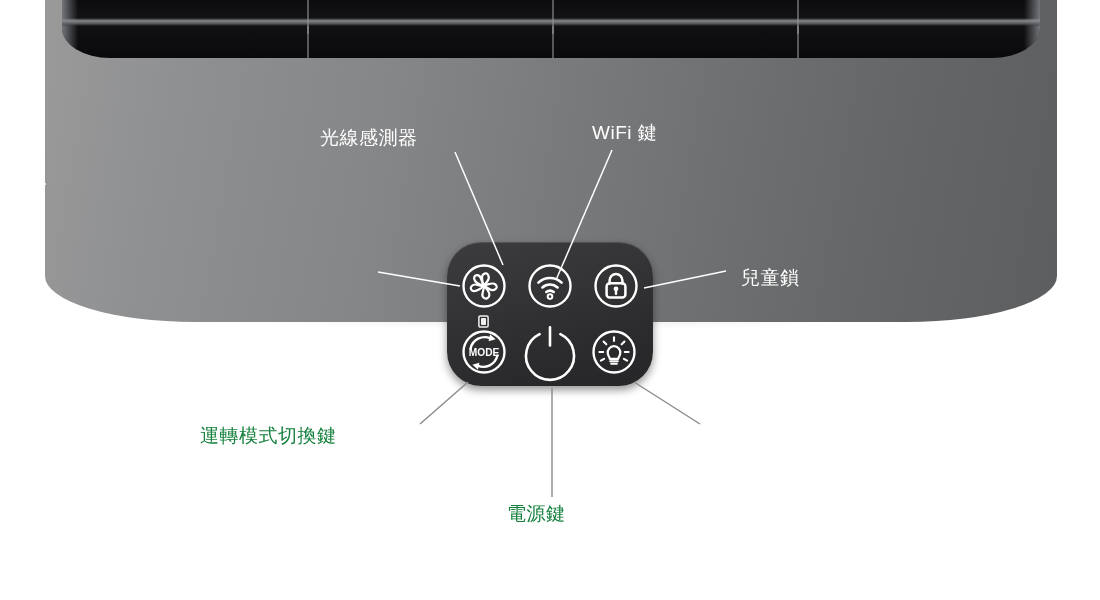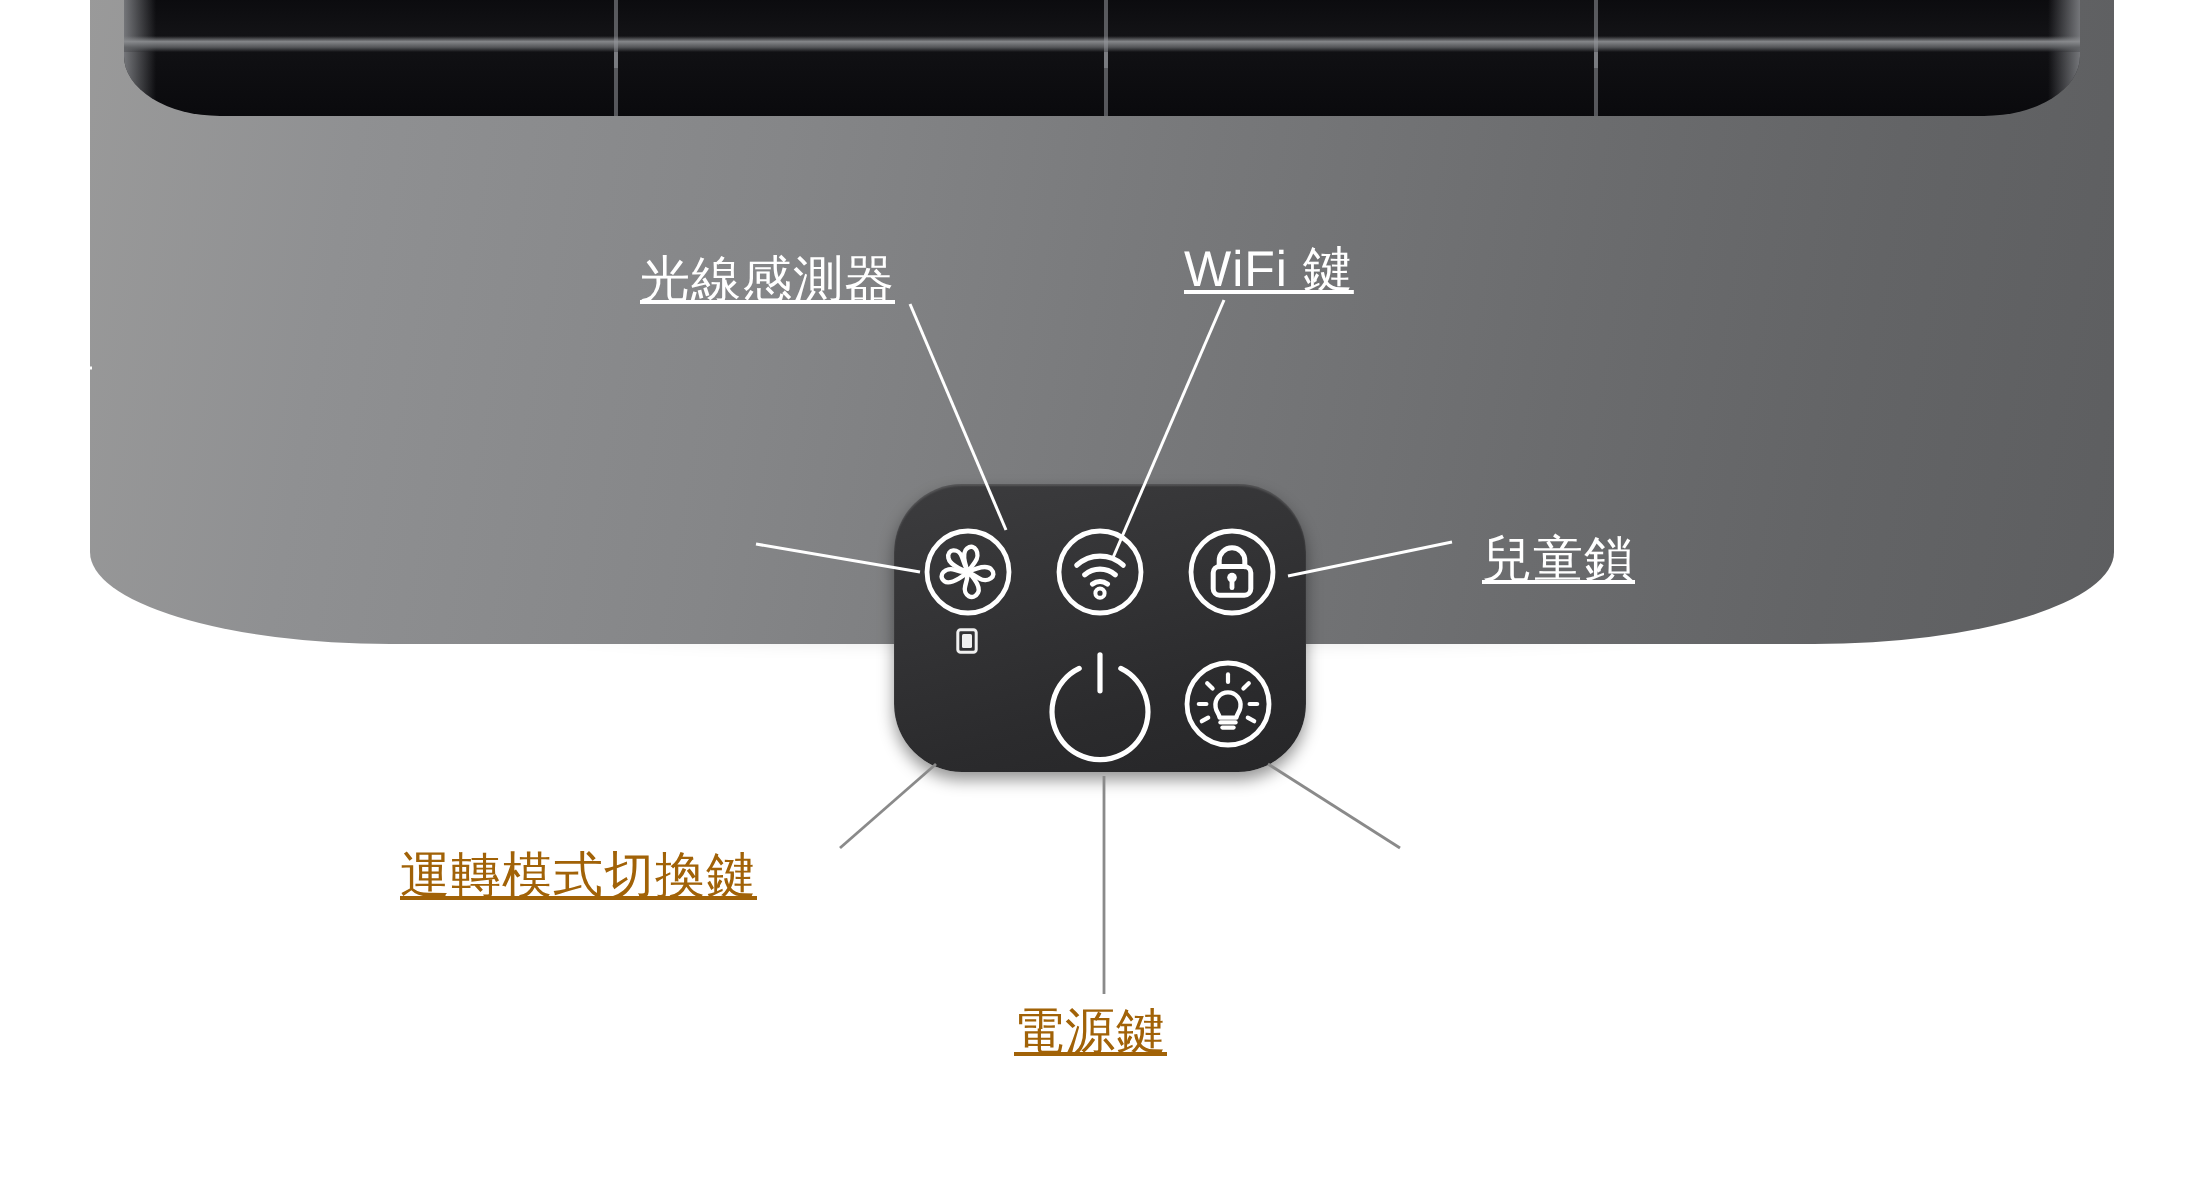--- a/index.html
+++ b/index.html
@@ -74,27 +74,26 @@
   .btn svg { display:block; overflow:visible; }
   .filter-led {
     position:absolute;
     width: 11px; height: 13px;
   }
 
   
   .lbl {
     position:absolute;
     white-space:nowrap;
-    font-size: 25px;
+    font-size: 19px;
     line-height: 1;
     letter-spacing: 0.5px;
-    text-decoration: underline;
   }
   .lbl.white { color:#ffffff; }
-  .lbl.dark  { color:#a16207; }
+  .lbl.dark  { color:#15803d; }
 
   
   .leaders { position:absolute; left:0; top:0; width:1100px; height:600px; pointer-events:none; }
 </style>
 </head>
 <body>
 
 <div id="stage">
 
   <div class="body-wrap">
@@ -154,20 +153,32 @@
     <div class="btn" style="left:141px; top:16px; width:56px; height:56px;">
       <svg width="50" height="50" viewBox="0 0 50 50">
         <circle cx="25" cy="25" r="20.5" fill="none" stroke="#fff" stroke-width="2.4"></circle>
         <path d="M18.6 22.4 v-3.1 a6.4 6.4 0 0 1 12.8 0 v3.1" fill="none" stroke="#fff" stroke-width="2.5" stroke-linecap="round"></path>
         <rect x="15.6" y="22.2" width="18.8" height="14.4" rx="3.2" fill="none" stroke="#fff" stroke-width="2.5"></rect>
         <circle cx="25" cy="27.8" r="2.4" fill="#fff"></circle>
         <rect x="23.8" y="28.6" width="2.4" height="5.4" rx="1.1" fill="#fff"></rect>
       </svg>
     </div>
 
+    <div class="btn" style="left:11px; top:84px; width:52px; height:52px;">
+      <svg width="50" height="50" viewBox="0 0 50 50">
+        <circle cx="25" cy="25" r="20.5" fill="none" stroke="#fff" stroke-width="2.4"></circle>
+        <g fill="none" stroke="#fff" stroke-width="2.4" stroke-linecap="round">
+          <path d="M11.6 21.4 A14.4 14.4 0 0 1 31.5 11.4"></path>
+          <path d="M38.4 28.6 A14.4 14.4 0 0 1 18.5 38.6"></path>
+        </g>
+        <polygon points="31.0,7.2 36.6,12.2 29.6,14.2" fill="#fff"></polygon>
+        <polygon points="19.0,42.8 13.4,37.8 20.4,35.8" fill="#fff"></polygon>
+        <text x="25" y="28.8" text-anchor="middle" font-family="Liberation Sans, sans-serif" font-size="10.2" font-weight="bold" fill="#fff">MODE</text>
+      </svg>
+    </div>
 
     <div class="btn" style="left:73px; top:79px; width:60px; height:62px;">
       <svg width="58" height="60" viewBox="0 0 58 60">
         <path d="M18.6 12.2 A24 24 0 1 0 39.4 12.2" fill="none" stroke="#fff" stroke-width="2.6" stroke-linecap="round"></path>
         <line x1="29" y1="5.4" x2="29" y2="23.4" stroke="#fff" stroke-width="2.6" stroke-linecap="round"></line>
       </svg>
     </div>
 
     <div class="btn" style="left:141px; top:84px; width:52px; height:52px;">
       <svg width="50" height="50" viewBox="0 0 50 50">

